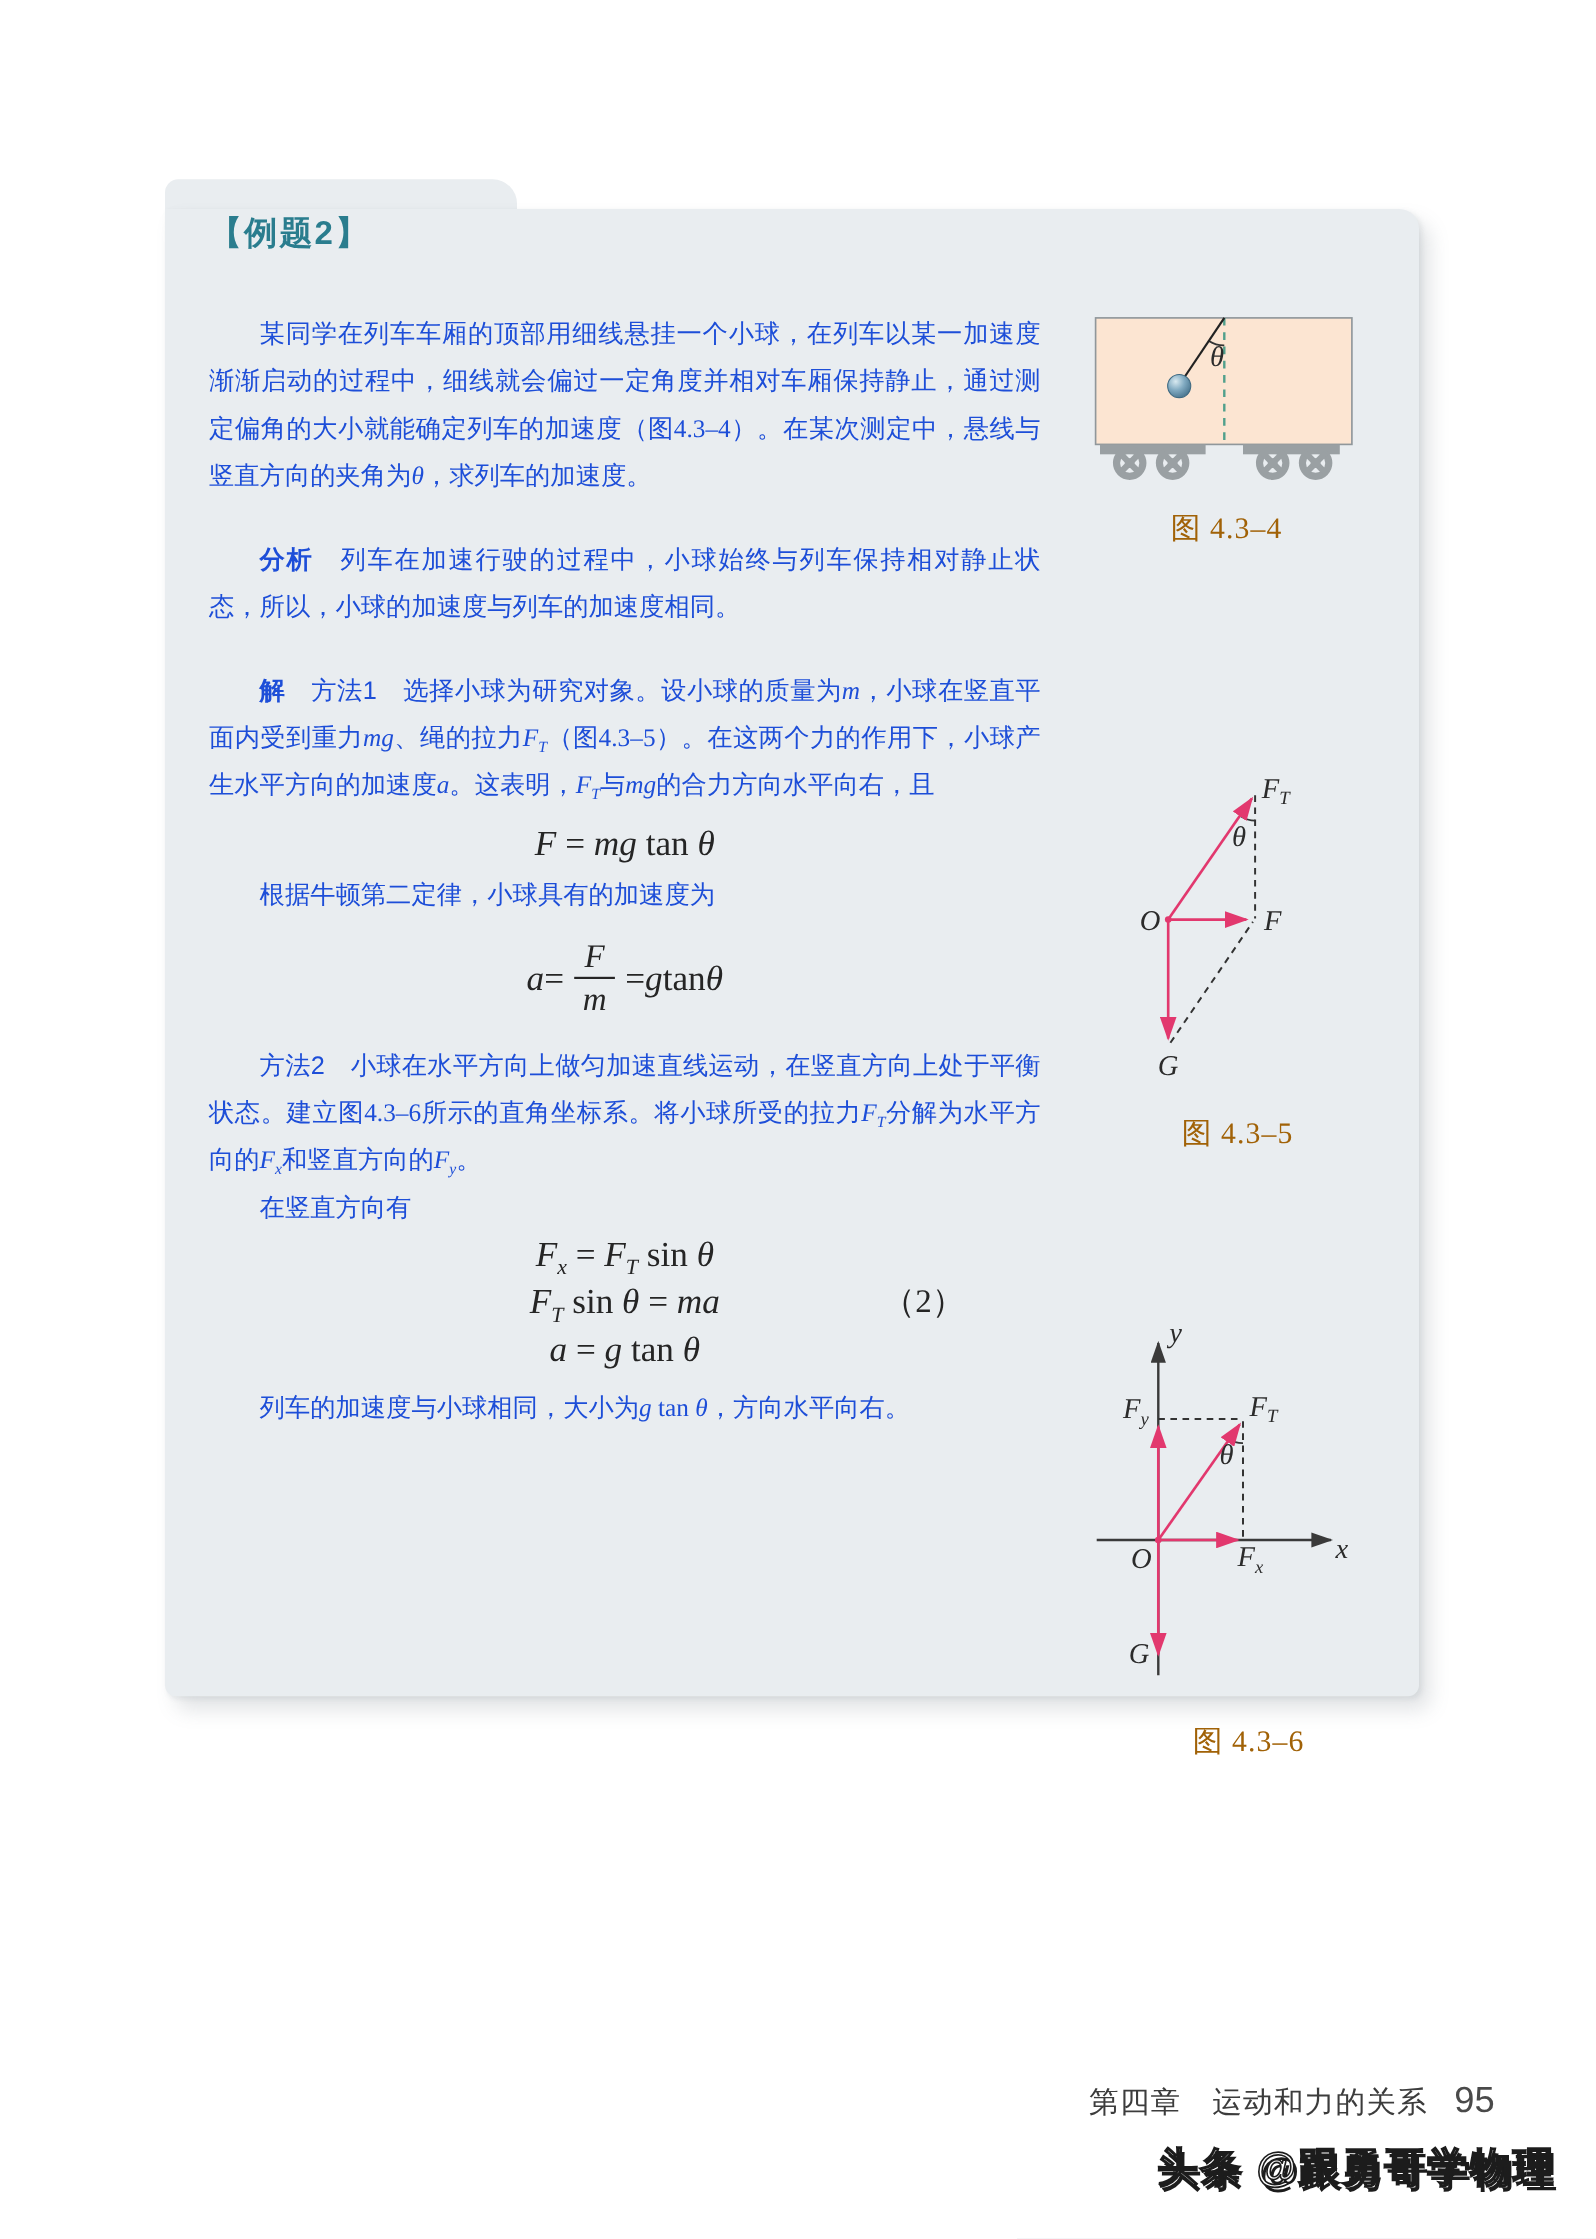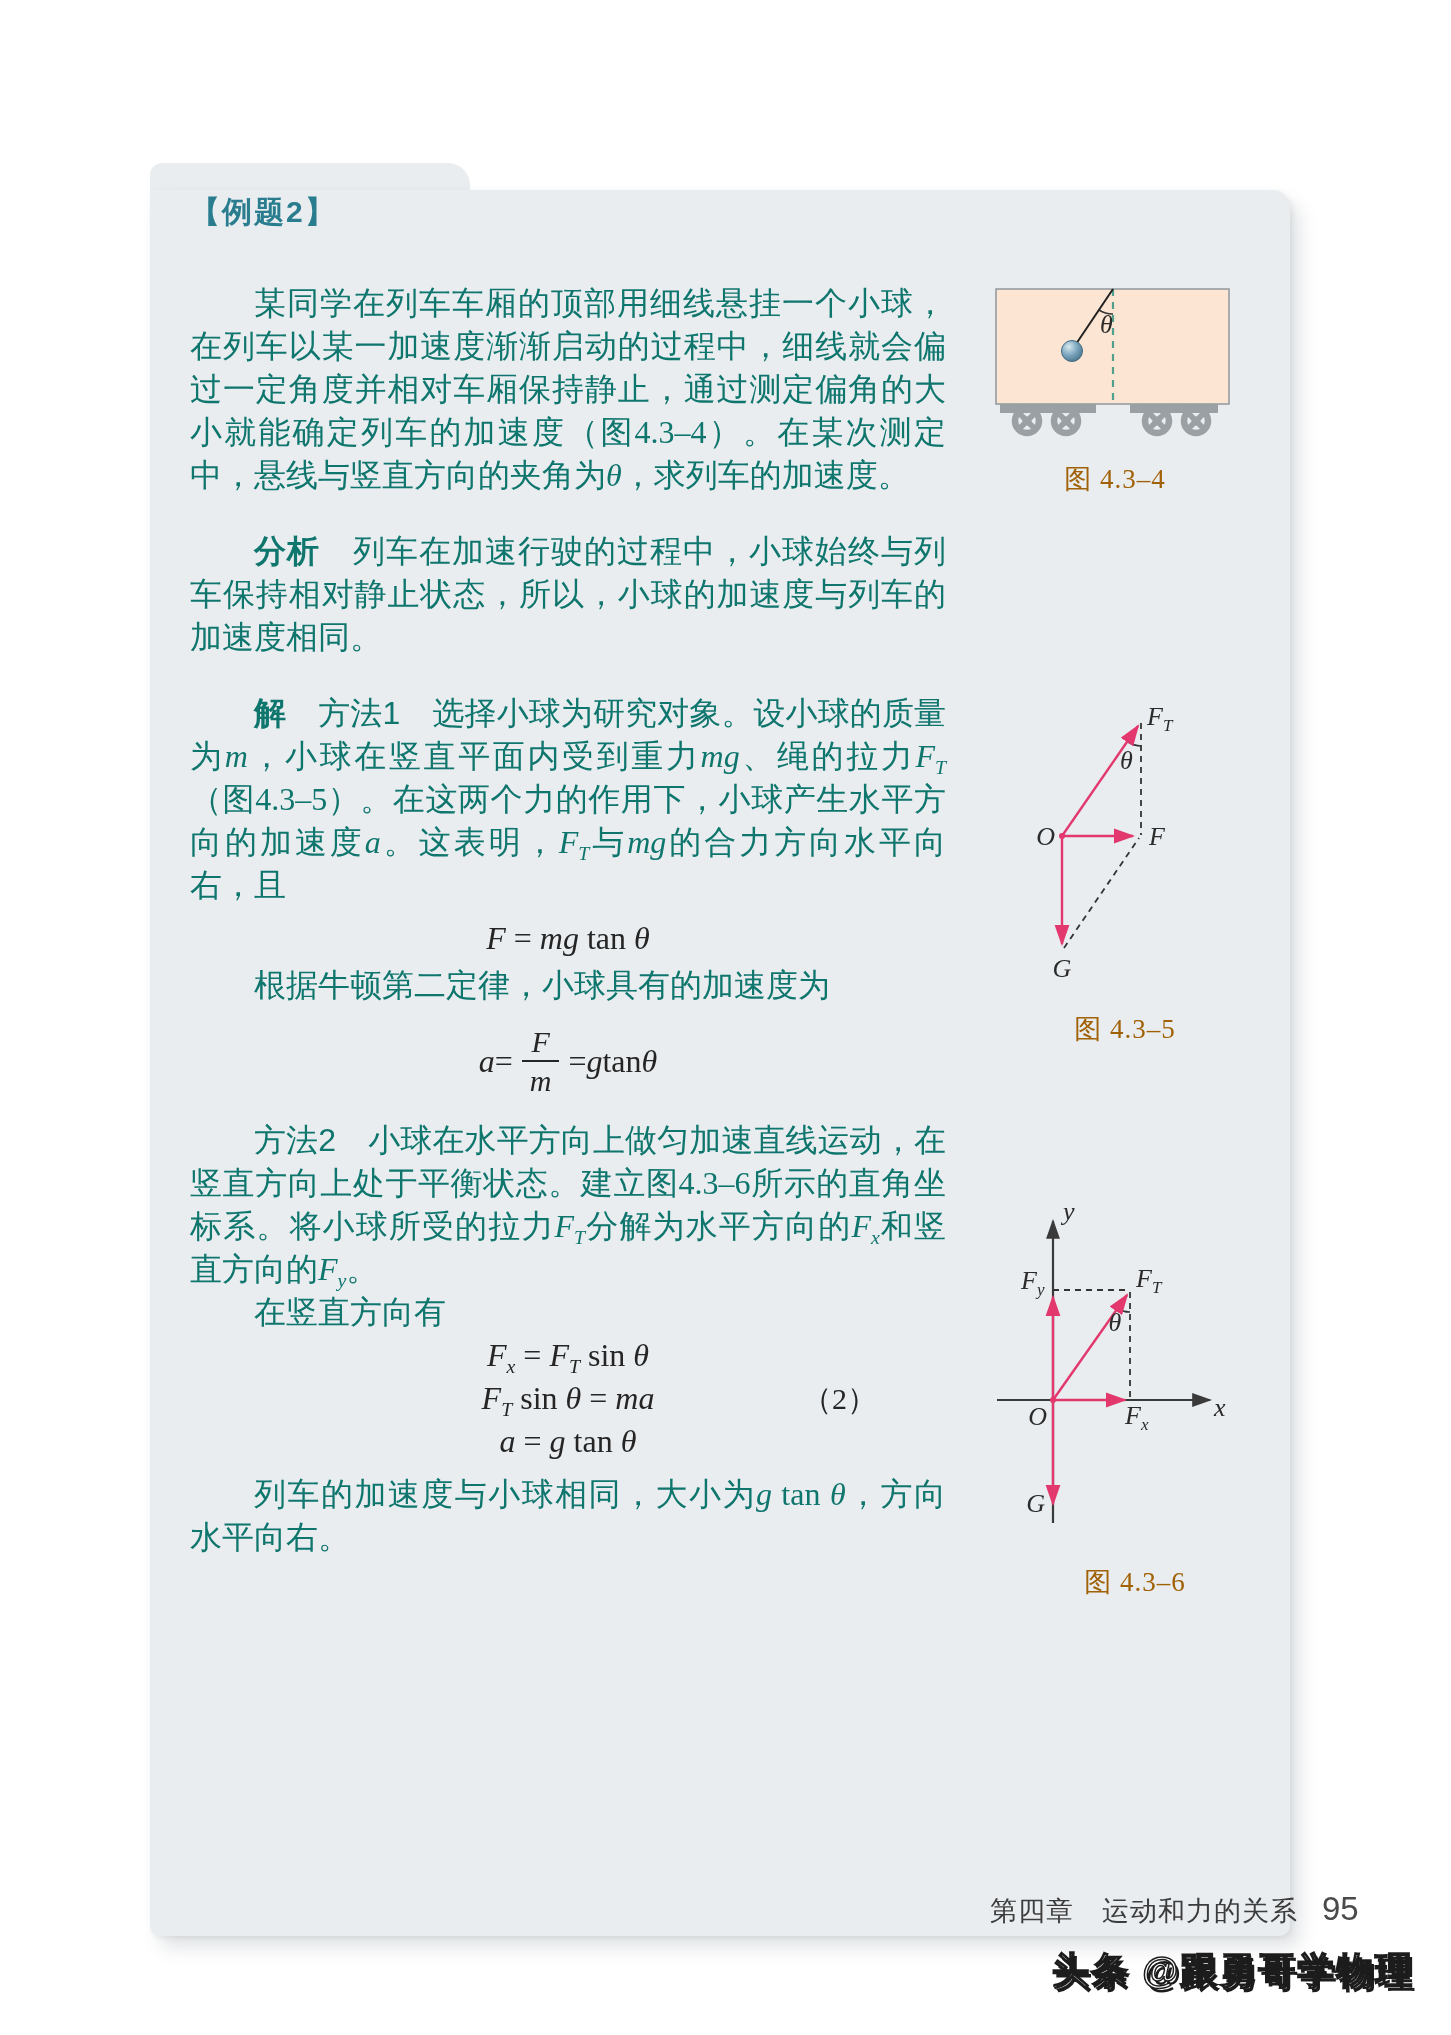--- a/index.html
+++ b/index.html
@@ -8,34 +8,34 @@
     width:1451px; height:2035px; position:relative;
     background:#ffffff; overflow:hidden;
     font-family:"Liberation Serif", serif;
   }
   
   .card-tab {
     position:absolute; left:150px; top:163px; width:320px; height:60px;
     background:#e9edf0; border-radius:12px 22px 0 0;
   }
   .card {
-    position:absolute; left:150px; top:190px; width:1140px; height:1746px;
+    position:absolute; left:150px; top:190px; width:1140px; height:1352px;
     background:#e9edf0; border-radius:0 18px 10px 10px;
     box-shadow:10px 12px 18px rgba(110,120,130,.20), 2px 2px 5px rgba(110,120,130,.12);
   }
   .card-title {
     position:absolute; left:40px; top:2px;
     font-family:"Liberation Sans", sans-serif; font-weight:bold;
     font-size:30px; color:#2a7d8e; letter-spacing:2px;
   }
   
   .text-col { position:absolute; left:40px; top:92px; width:756px; }
   .para {
-    margin:0; font-size:32px; line-height:43px; text-align:justify;
-    color:#0f766e;
+    margin:0; font-size:23px; line-height:43px; text-align:justify;
+    color:#1d4ed8;
   }
   .indent { text-indent:2em; }
   .mt-lg { margin-top:33px; }
   .mt-md { margin-top:14px; }
   .mt-sm { margin-top:10px; }
   .mt-xs { margin-top:4px; }
   .run  { }
   .vit  { font-style:italic; }
   .blab { font-family:"Liberation Sans", sans-serif; font-weight:bold; font-style:normal; }
   .hlab { font-family:"Liberation Sans", sans-serif; font-style:normal; }

